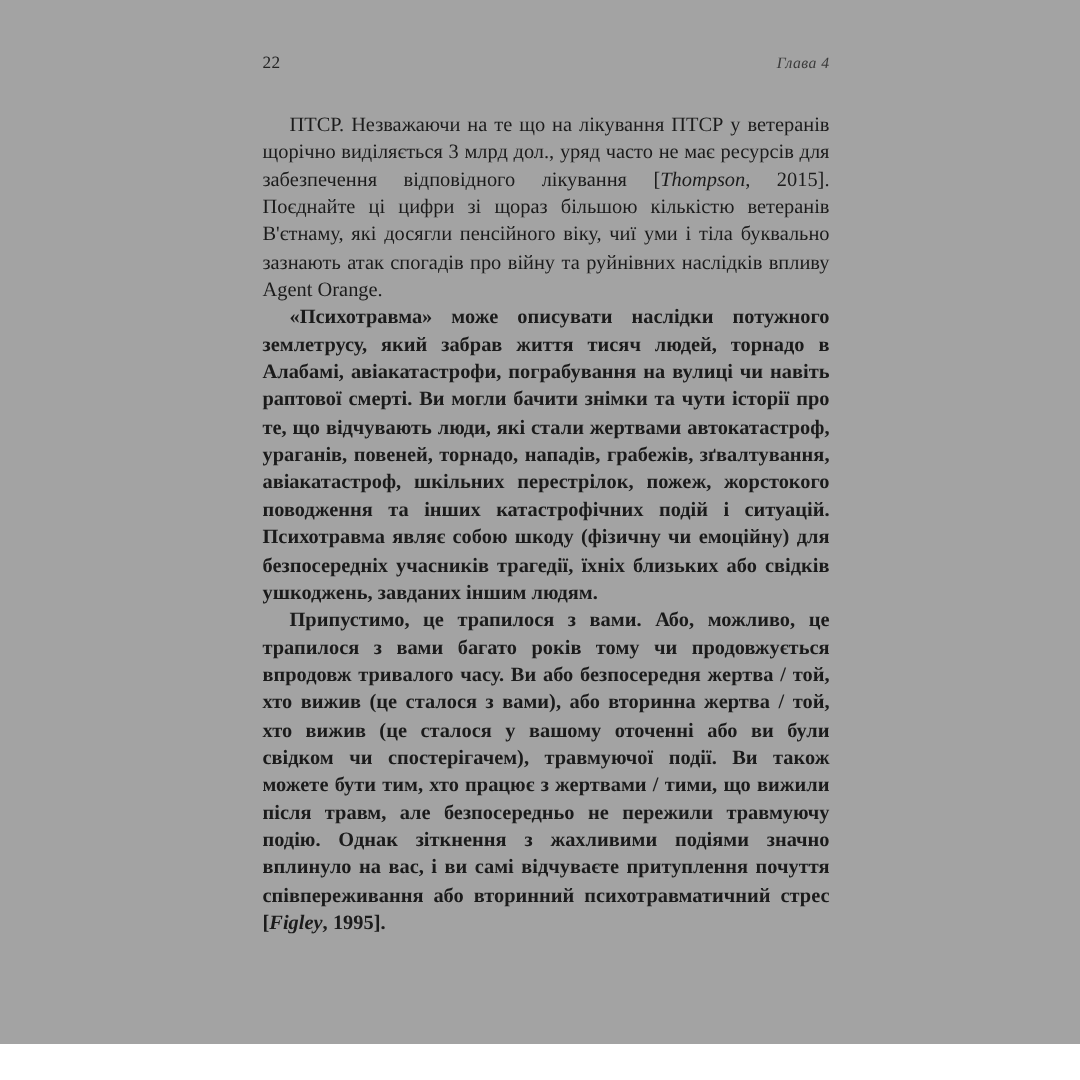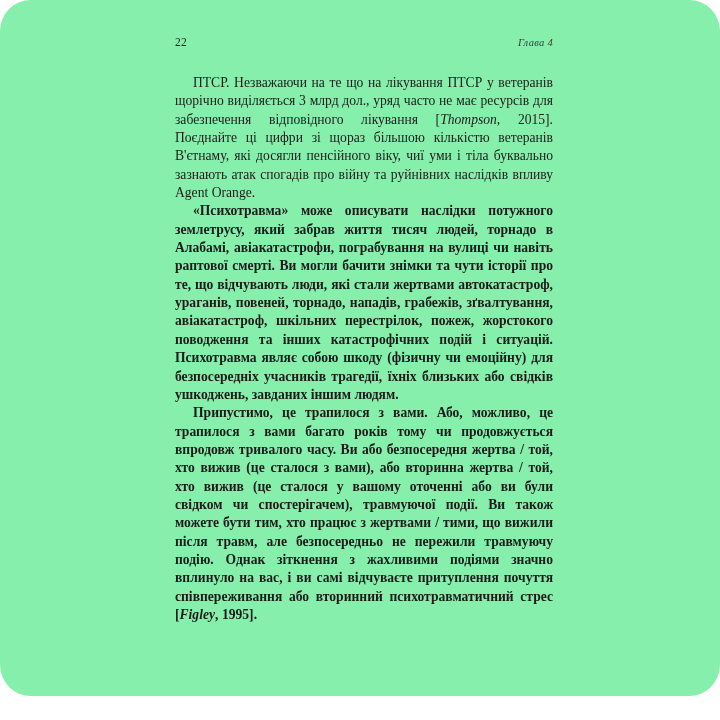--- a/index.html
+++ b/index.html
@@ -12,22 +12,21 @@
     background: #ffffff;
     font-family: "Liberation Serif", "DejaVu Serif", serif;
     color: #1b1b1b;
     overflow: hidden;
   }
 
   .page {
     position: relative;
     width: 720px;
     height: 696px;
-    background: #86efac;
-    border-radius: 31px;
+    background: #a3a3a3;
   }
 
   
   .running-head {
     position: absolute;
     top: 36px;
     left: 175px;
     width: 378px;
     display: flex;
     align-items: baseline;

